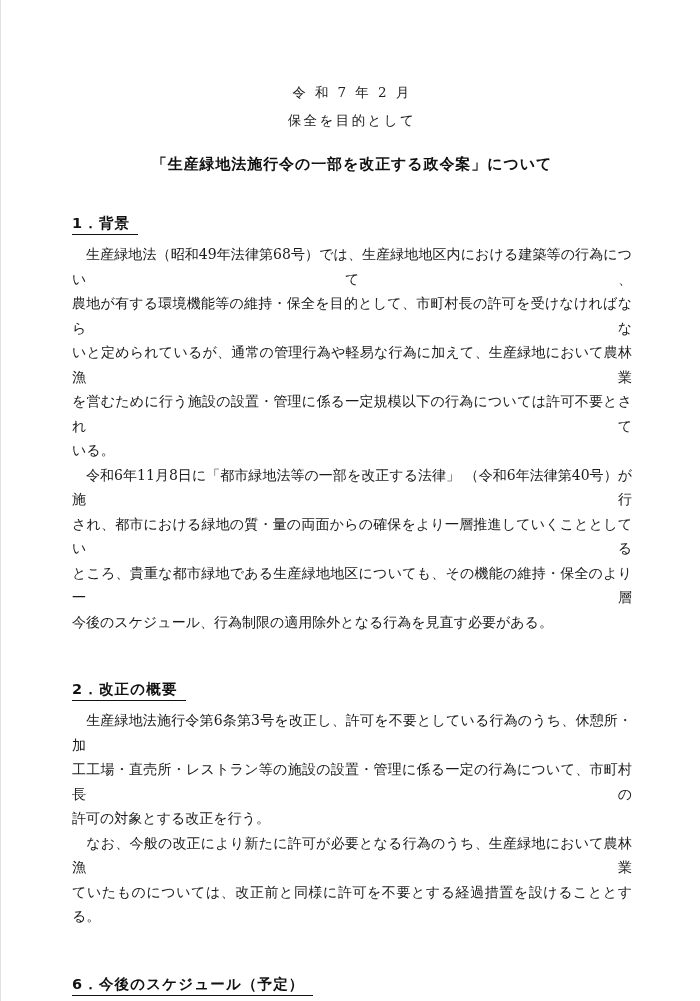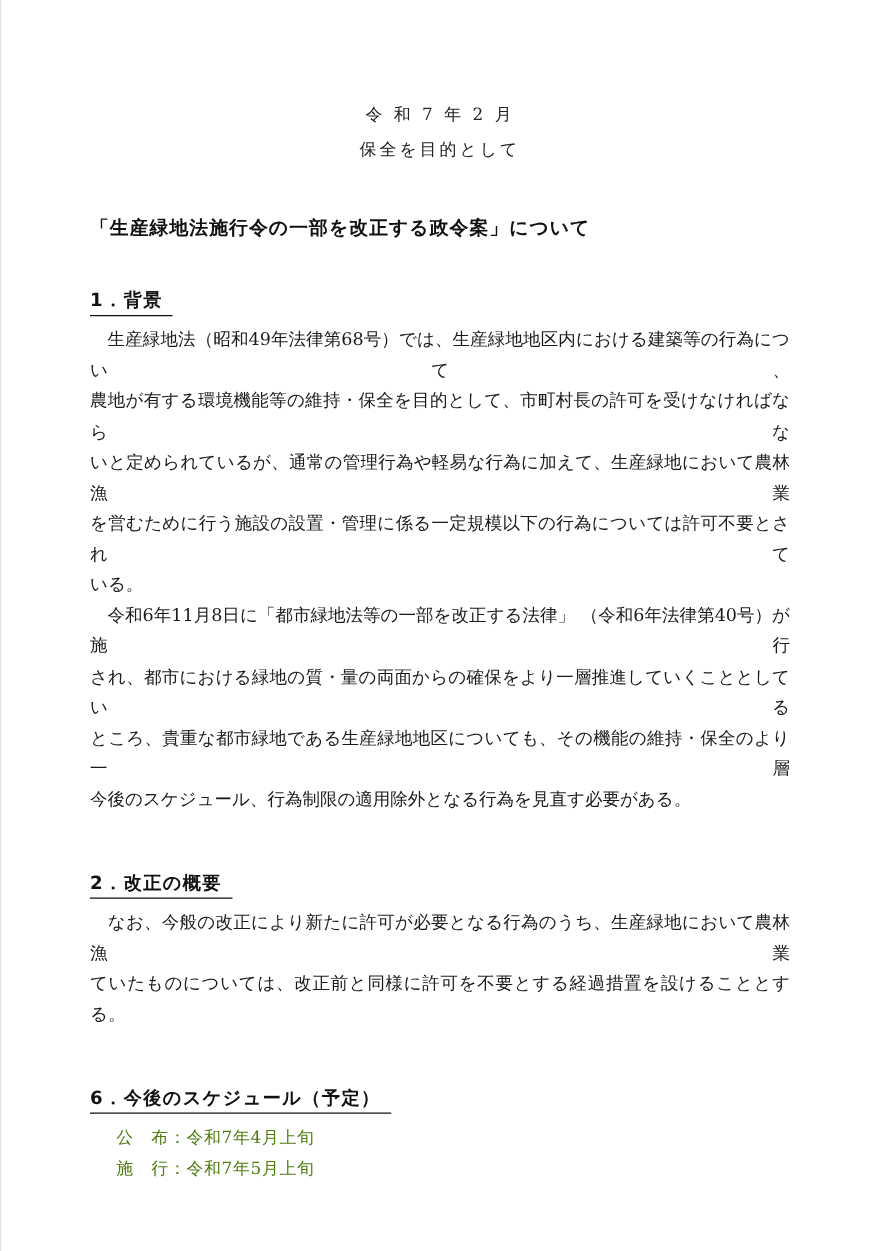--- a/index.html
+++ b/index.html
@@ -29,22 +29,22 @@
     font-size: 13.5px;
     line-height: 16px;
     letter-spacing: 0.18em;
     color: #222;
   }
   .header-line + .header-line {
     margin-top: 12px;
   }
   
   .doc-title {
-    margin-top: 44px;
-    text-align: left;
+    margin-top: 26px;
+    text-align: center;
     font-family: "DejaVu Sans", "Liberation Sans", sans-serif;
     font-weight: bold;
     font-size: 15px;
     line-height: 20px;
     letter-spacing: 0.06em;
     color: #111;
   }
   
   .section { margin-top: 46px; }
   .section.first { margin-top: 40px; }
@@ -117,20 +117,25 @@
         </div>
     </div>
   </div>
 
   <div class="section">
     <div class="section-heading">
       <span class="underlined">2．改正の概要</span>
     </div>
     <div class="paragraphs">
       <div class="para">
+          <div class="para-line">　生産緑地法施行令第6条第3号を改正し、許可を不要としている行為のうち、休憩所・加</div>
+          <div class="para-line">工工場・直売所・レストラン等の施設の設置・管理に係る一定の行為について、市町村長の</div>
+          <div class="para-line last">許可の対象とする改正を行う。</div>
+        </div>
+      <div class="para">
           <div class="para-line">　なお、今般の改正により新たに許可が必要となる行為のうち、生産緑地において農林漁業</div>
           <div class="para-line last">ていたものについては、改正前と同様に許可を不要とする経過措置を設けることとする。</div>
         </div>
     </div>
   </div>
 
   <div class="section">
     <div class="section-heading">
       <span class="underlined">6．今後のスケジュール（予定）</span>
     </div>

